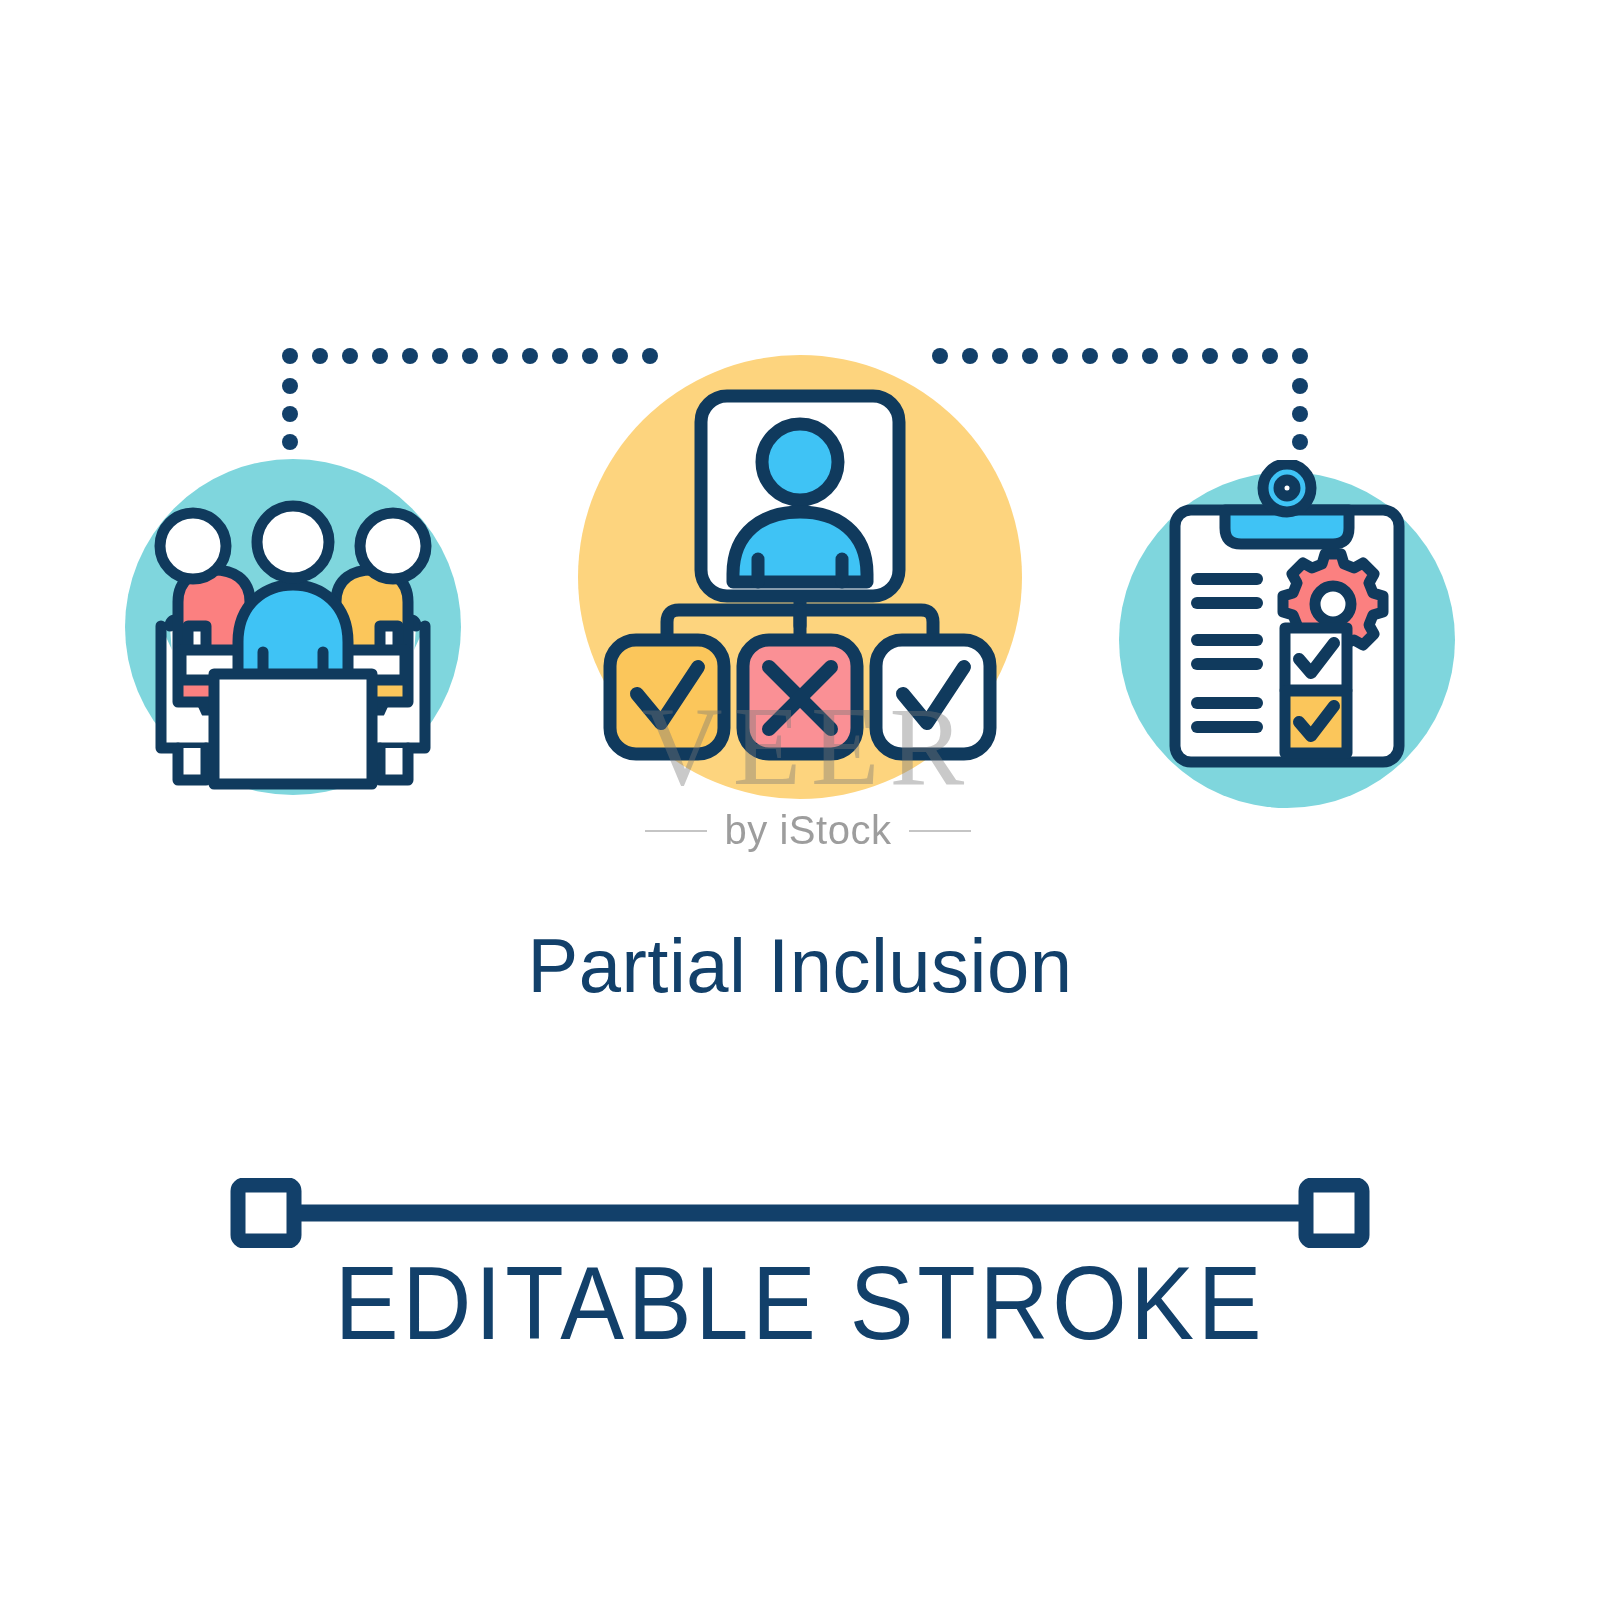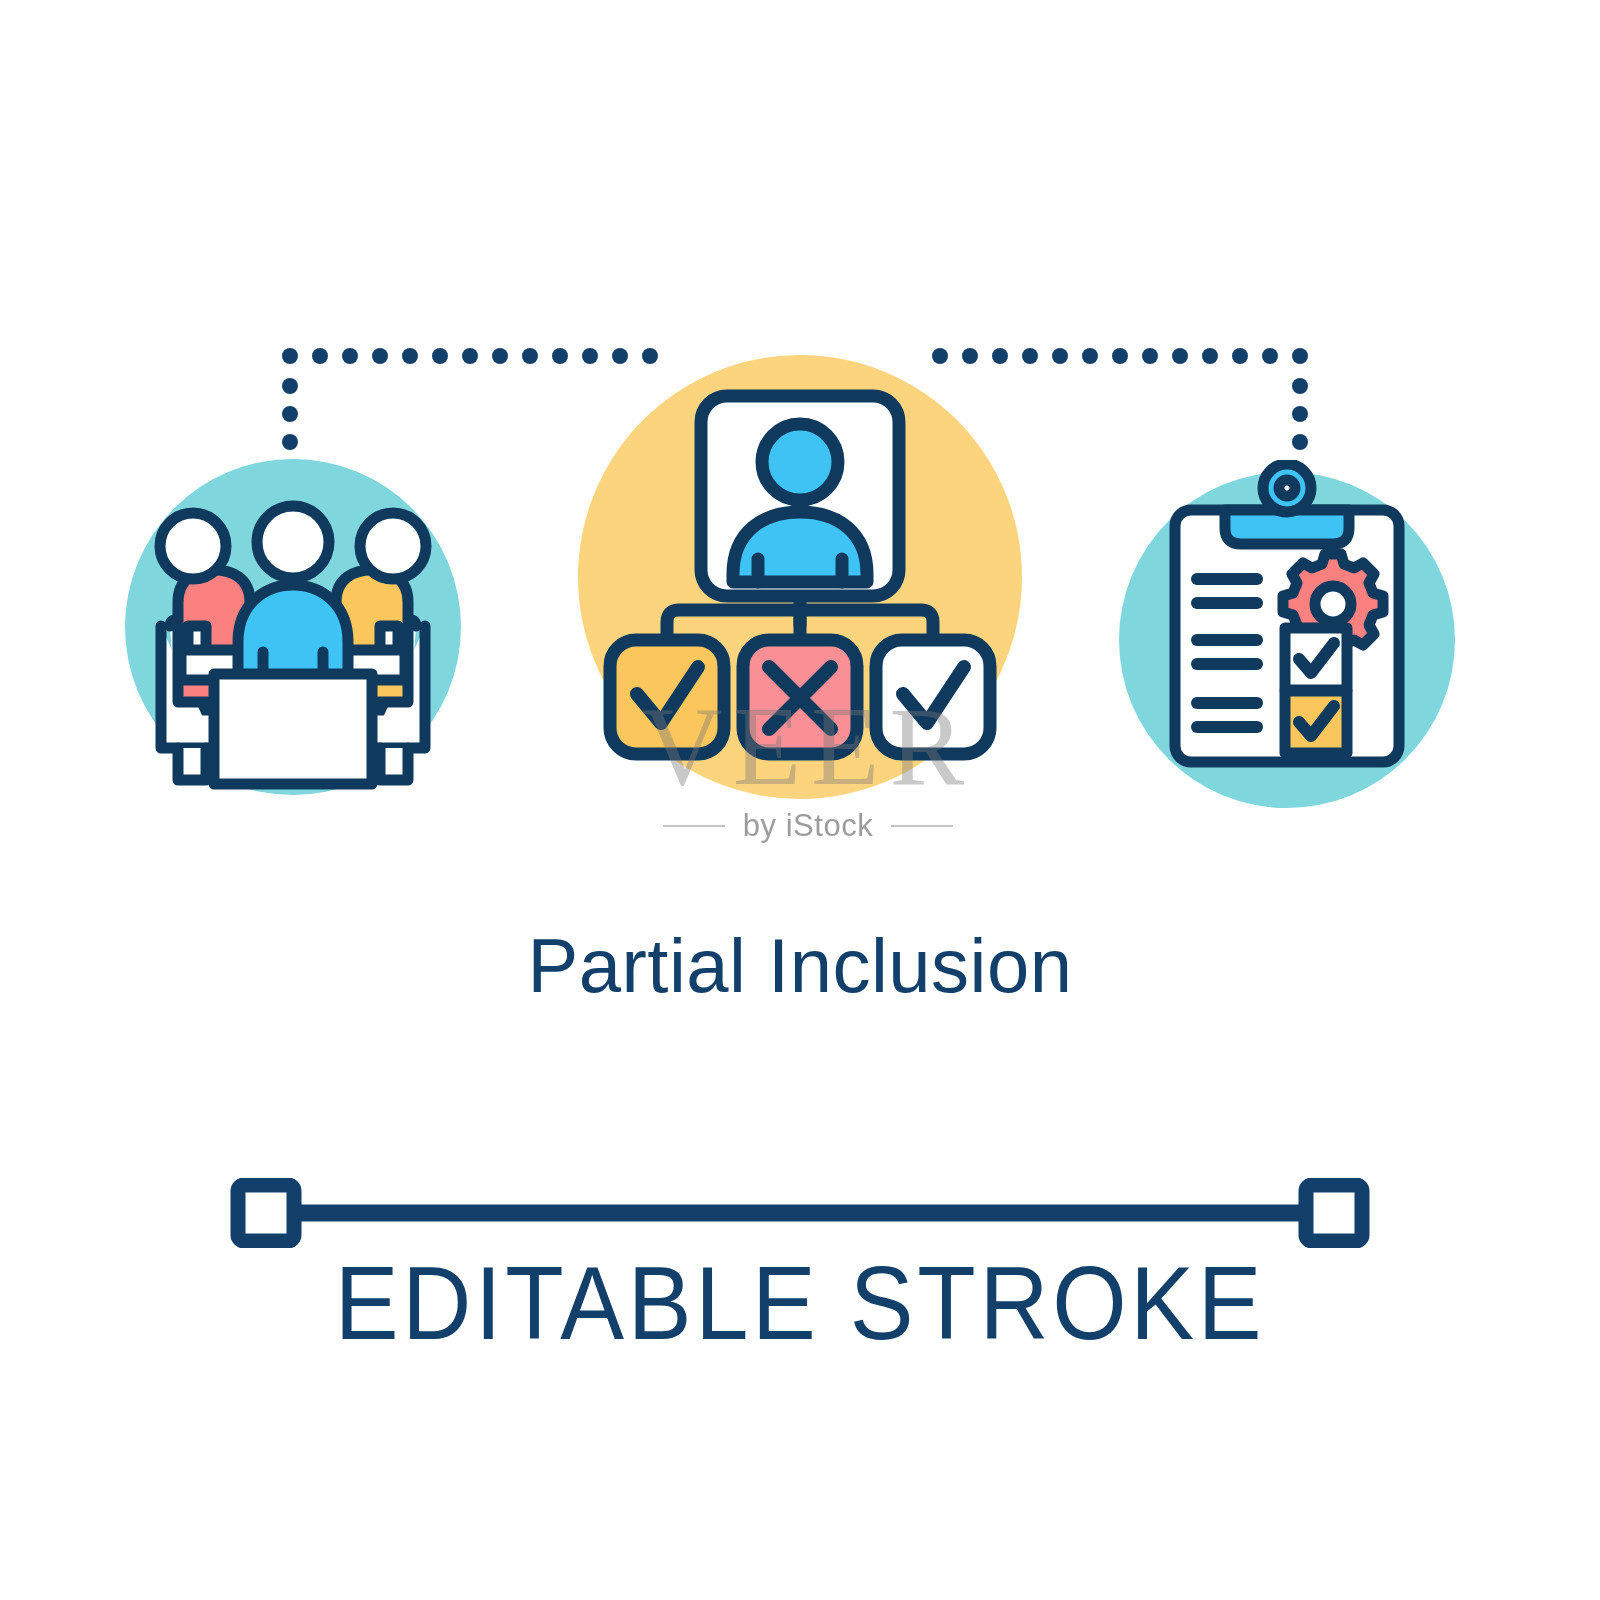--- a/index.html
+++ b/index.html
@@ -82,21 +82,21 @@
     margin-top: 6px;
   }
   #watermark .wm-rule {
     width: 62px;
     height: 2px;
     background: rgba(150,150,150,0.55);
     display: block;
   }
   #watermark .wm-sub {
     font-family: "Liberation Sans", sans-serif;
-    font-size: 31px;
+    font-size: 40px;
     color: rgba(140,140,140,0.85);
     letter-spacing: 0.5px;
   }
 </style>
 </head>
 <body>
 
 <div id="stage">
 
   <svg class="abs" style="left:0;top:0;" width="1600" height="480">

